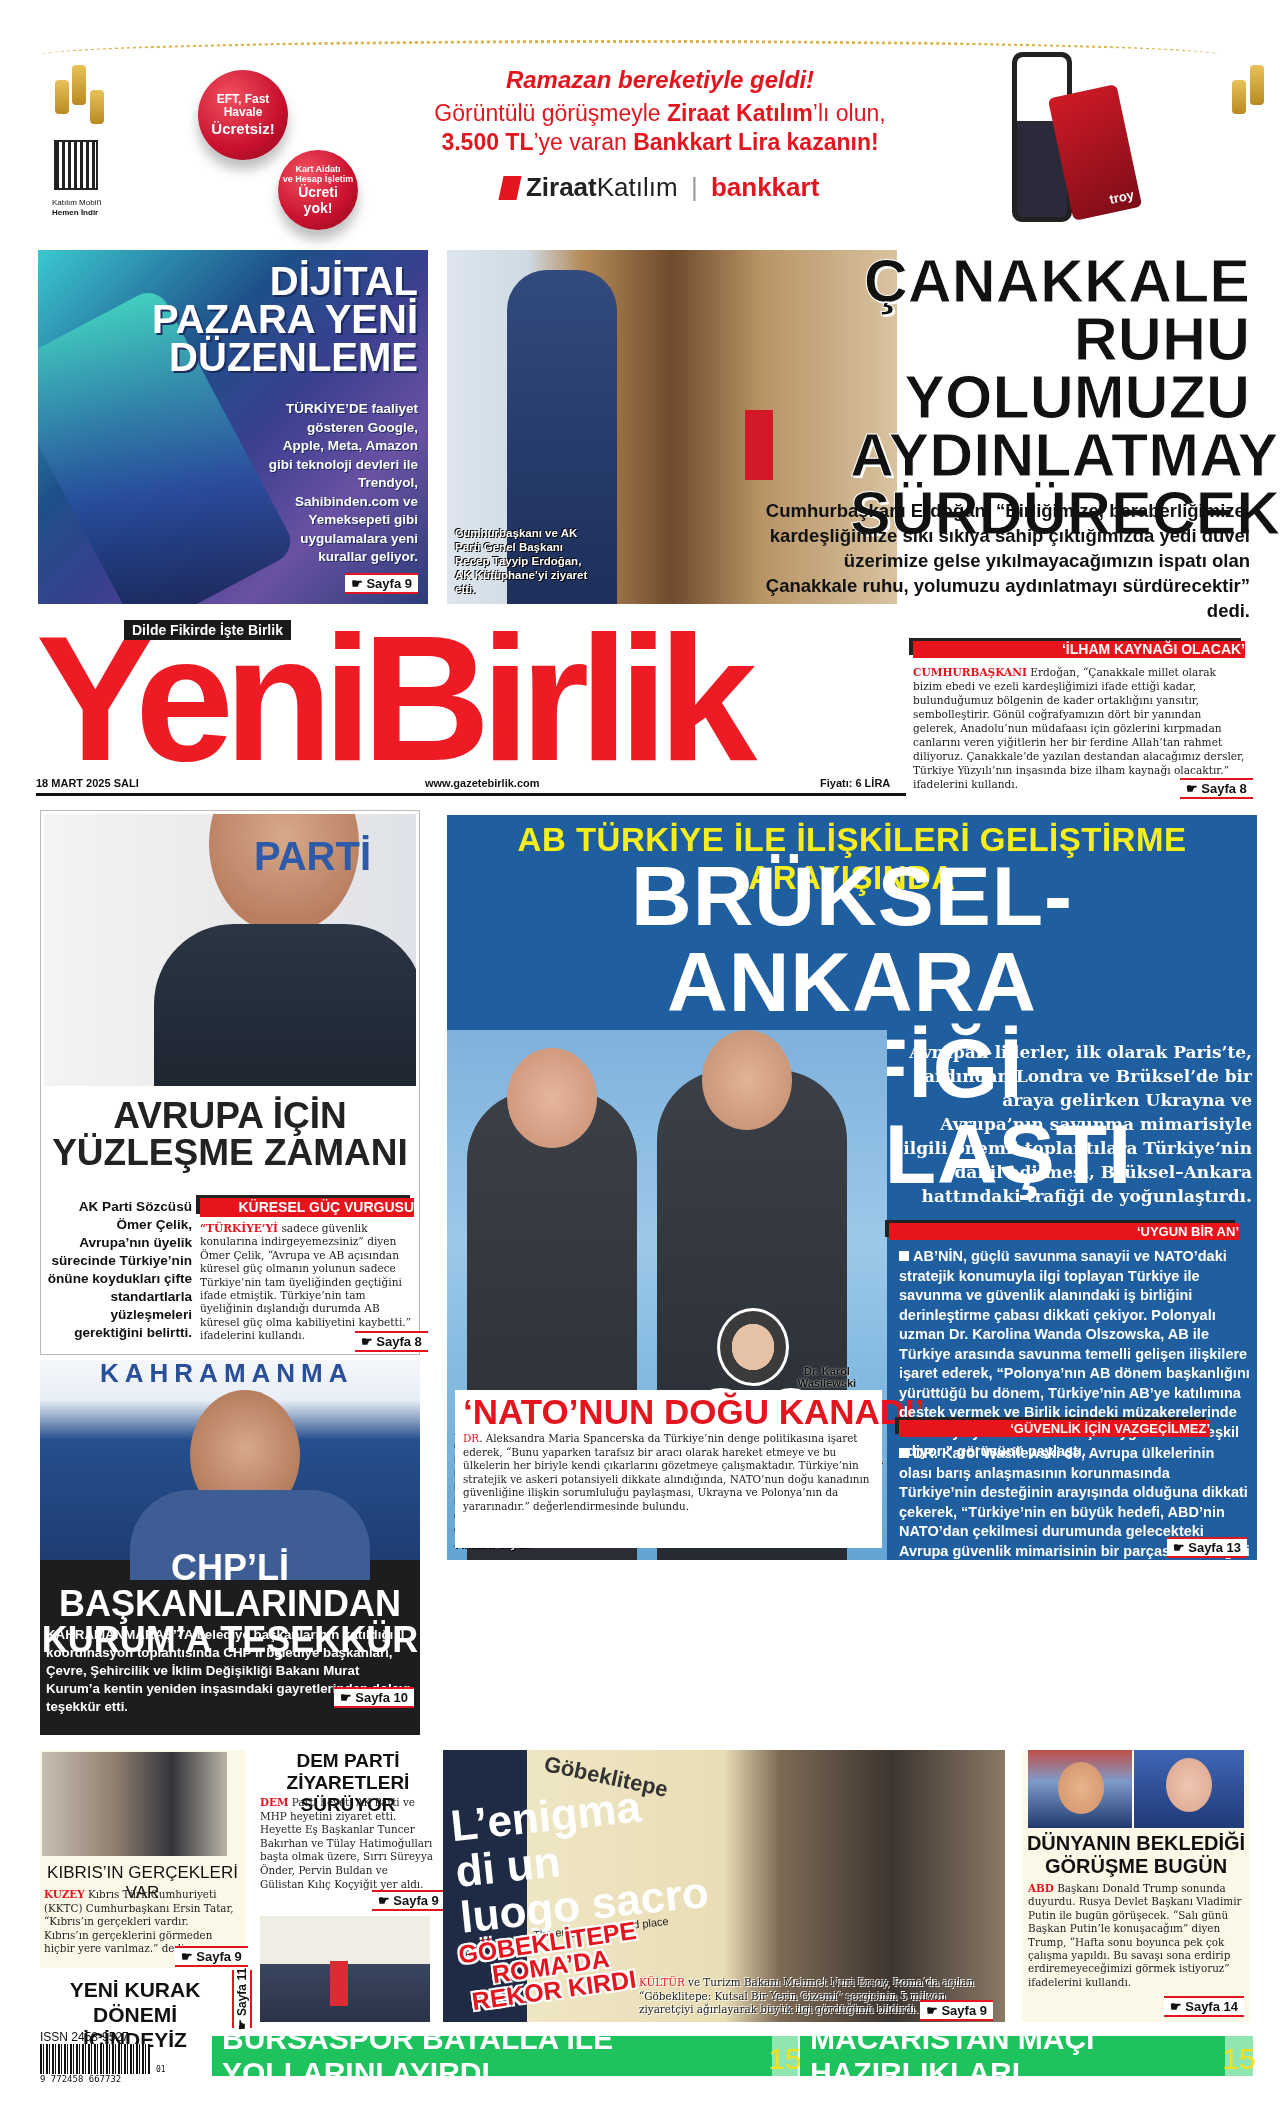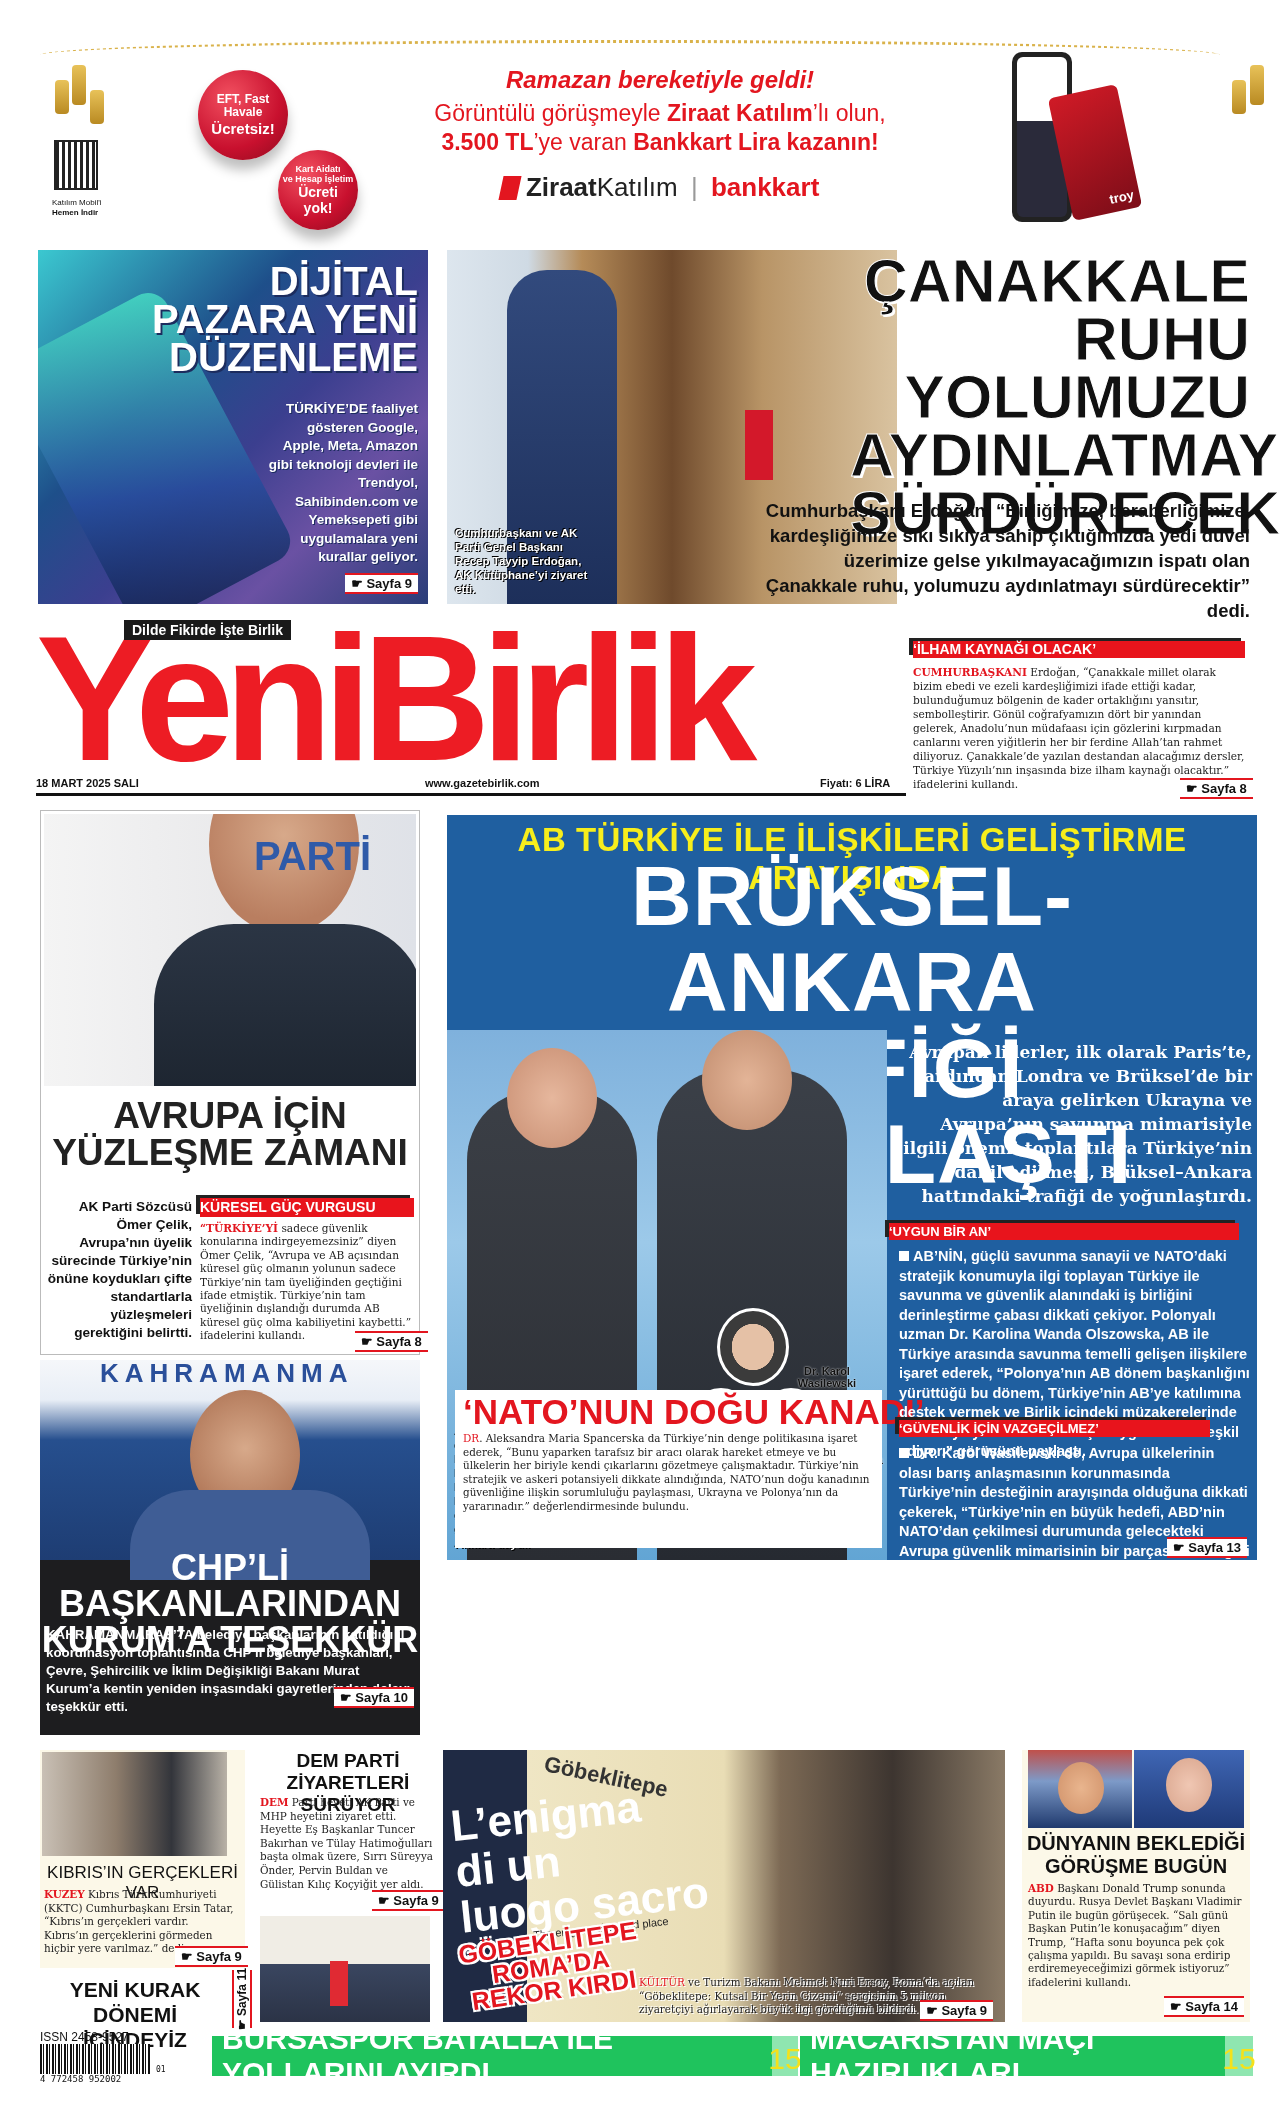--- a/index.html
+++ b/index.html
@@ -2,21 +2,21 @@
 <html><head>
 <meta charset="utf-8">
 <style>
 *{box-sizing:border-box;margin:0;padding:0}
 body{width:1280px;height:2112px;background:#fff;position:relative;overflow:hidden;font-family:"Liberation Sans",sans-serif;color:#111}
 .abs{position:absolute}
 .cond{font-family:"Liberation Sans Narrow","Liberation Sans",sans-serif;font-stretch:condensed}
 .serif{font-family:"DejaVu Serif","Liberation Serif",serif}
 .red{color:#e3161f}
 .sayfa{display:inline-block;border-top:2px solid #e3161f;border-bottom:2px solid #e3161f;background:#fff;color:#111;font-weight:bold;font-size:13px;padding:1px 6px;white-space:nowrap}
-.redbar{background:#e8141c;color:#fff;font-weight:bold;text-align:left;box-shadow:-4px -3px 0 #222}
+.redbar{background:#e8141c;color:#fff;font-weight:bold;text-align:right;box-shadow:-4px -3px 0 #222}
 .photo{overflow:hidden}
 
 #ad{left:0;top:0;width:1280px;height:240px;background:#fff}
 .lights{left:40px;top:40px;width:1180px;height:30px;border-top:3px dotted #d9b24a;border-radius:50%}
 .lantern{width:14px;height:34px;background:linear-gradient(#e8c259,#b98a22);border-radius:4px}
 .ball{border-radius:50%;background:radial-gradient(circle at 35% 30%,#f25060,#c8102e 60%,#8c0b1f);color:#fff;text-align:center;font-weight:bold;display:flex;flex-direction:column;justify-content:center;line-height:1.15;box-shadow:0 10px 12px rgba(0,0,0,.25)}
 .qr{background:repeating-linear-gradient(90deg,#222 0 3px,#fff 3px 6px),#fff;border:2px solid #222}
 
 #dij{left:38px;top:250px;width:390px;height:354px;background:linear-gradient(135deg,#3bc8d0 0%,#1e4f8a 35%,#3b3f8f 55%,#6a51a3 75%,#2a3d78 100%)}
 
@@ -253,21 +253,21 @@
   <div class="abs serif" style="left:6px;top:132px;width:216px;font-size:10.4px;line-height:13.4px;color:#222"><span class="red" style="font-weight:bold">ABD</span><span> Başkanı Donald Trump sonunda duyurdu. Rusya Devlet Başkanı Vladimir Putin ile bugün görüşecek. “Salı günü Başkan Putin’le konuşacağım” diyen Trump, “Hafta sonu boyunca pek çok çalışma yapıldı. Bu savaşı sona erdirip erdiremeyeceğimizi görmek istiyoruz” ifadelerini kullandı.</span></div>
   <div class="abs" style="right:6px;top:246px"><span class="sayfa">☛ <span>Sayfa 14</span></span></div>
 </div>
 
 <div class="abs" style="left:40px;top:2030px;width:170px;height:55px">
   <div style="font-family:Liberation Sans, sans-serif;font-size:12px">ISSN 2458-9527</div>
   <div style="display:flex;align-items:flex-end;gap:6px">
     <div style="width:110px;height:30px;background:repeating-linear-gradient(90deg,#111 0 2px,#fff 2px 3px,#111 3px 4px,#fff 4px 6px)"></div>
     <div style="font-family:'DejaVu Sans Mono',monospace;font-size:8px">01</div>
   </div>
-  <div style="font-family:'DejaVu Sans Mono',monospace;font-size:9px">4 772458 952002</div>
+  <div style="font-family:'DejaVu Sans Mono',monospace;font-size:9px">9 772458 667732</div>
 </div>
 <div class="abs cond bottombar" style="left:212px;top:2036px;width:560px;height:40px">
     <span>BURSASPOR BATALLA İLE YOLLARINI AYIRDI</span>
   </div>
 <div class="abs num15 cond" style="left:772px;top:2036px;width:26px;height:40px">15</div>
 <div class="abs cond bottombar" style="left:800px;top:2036px;width:425px;height:40px">
     <span>MACARİSTAN MAÇI HAZIRLIKLARI</span>
   </div>
 <div class="abs num15 cond" style="left:1225px;top:2036px;width:28px;height:40px">15</div>
 

